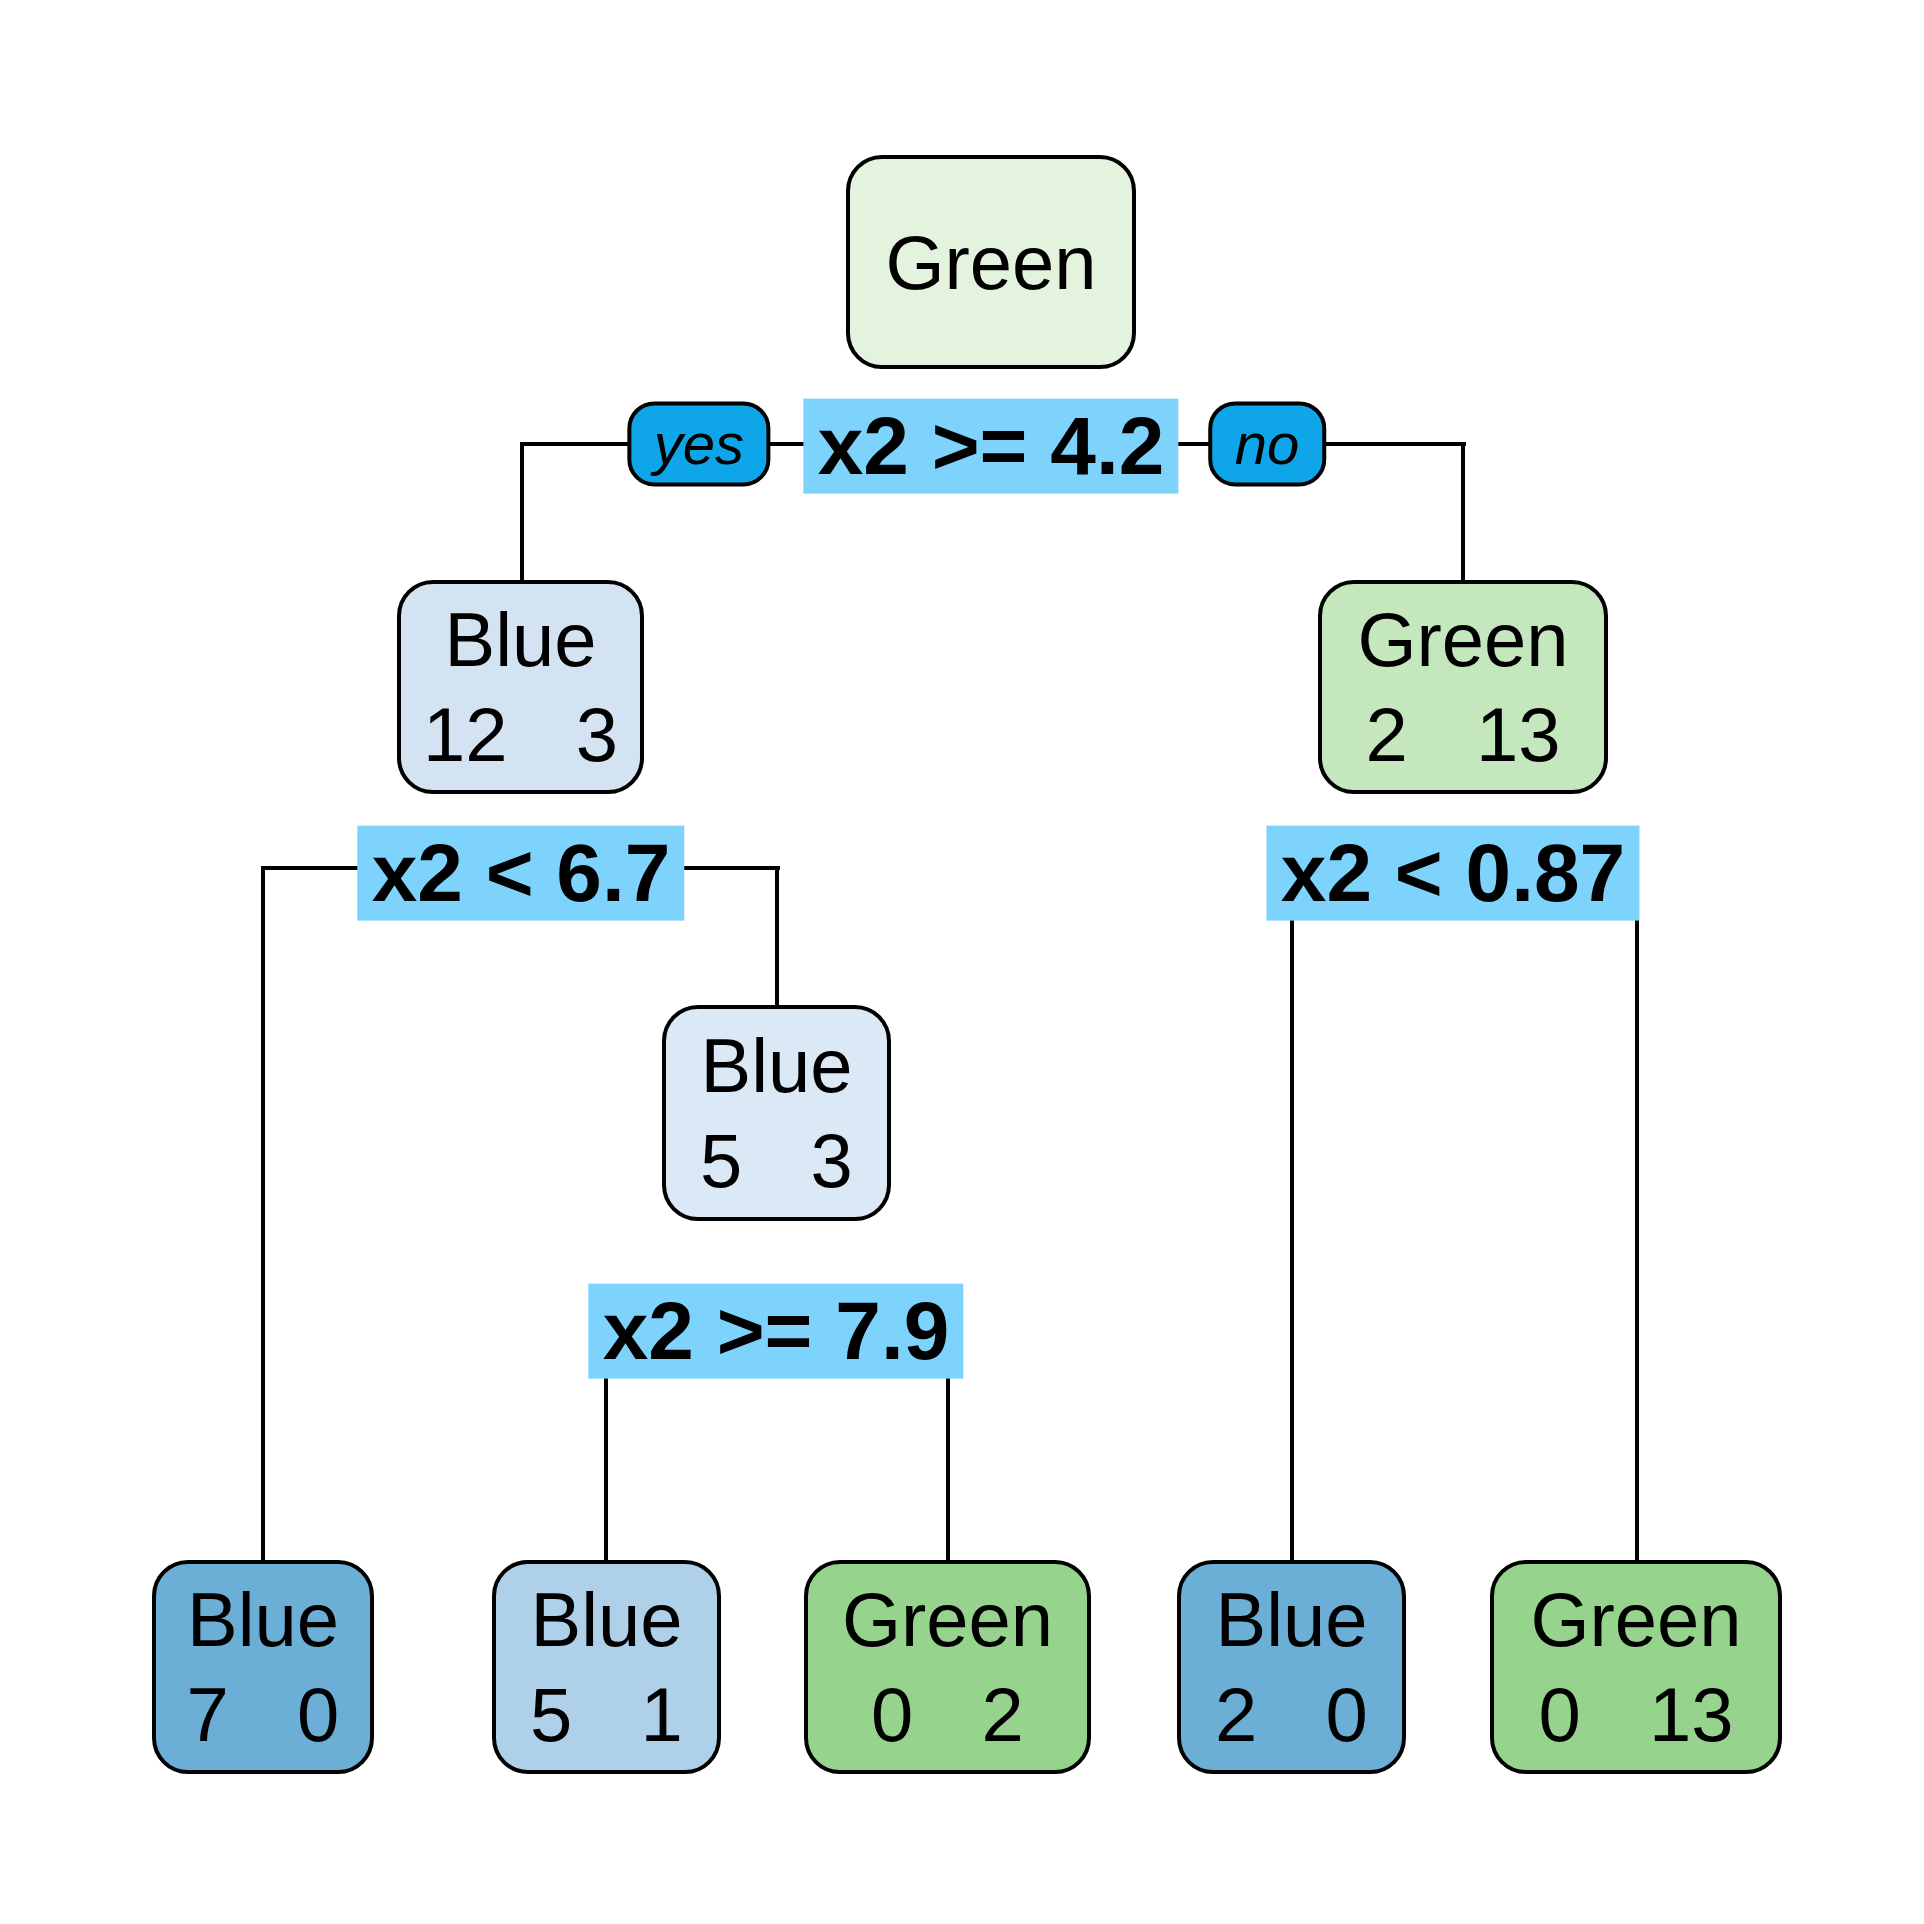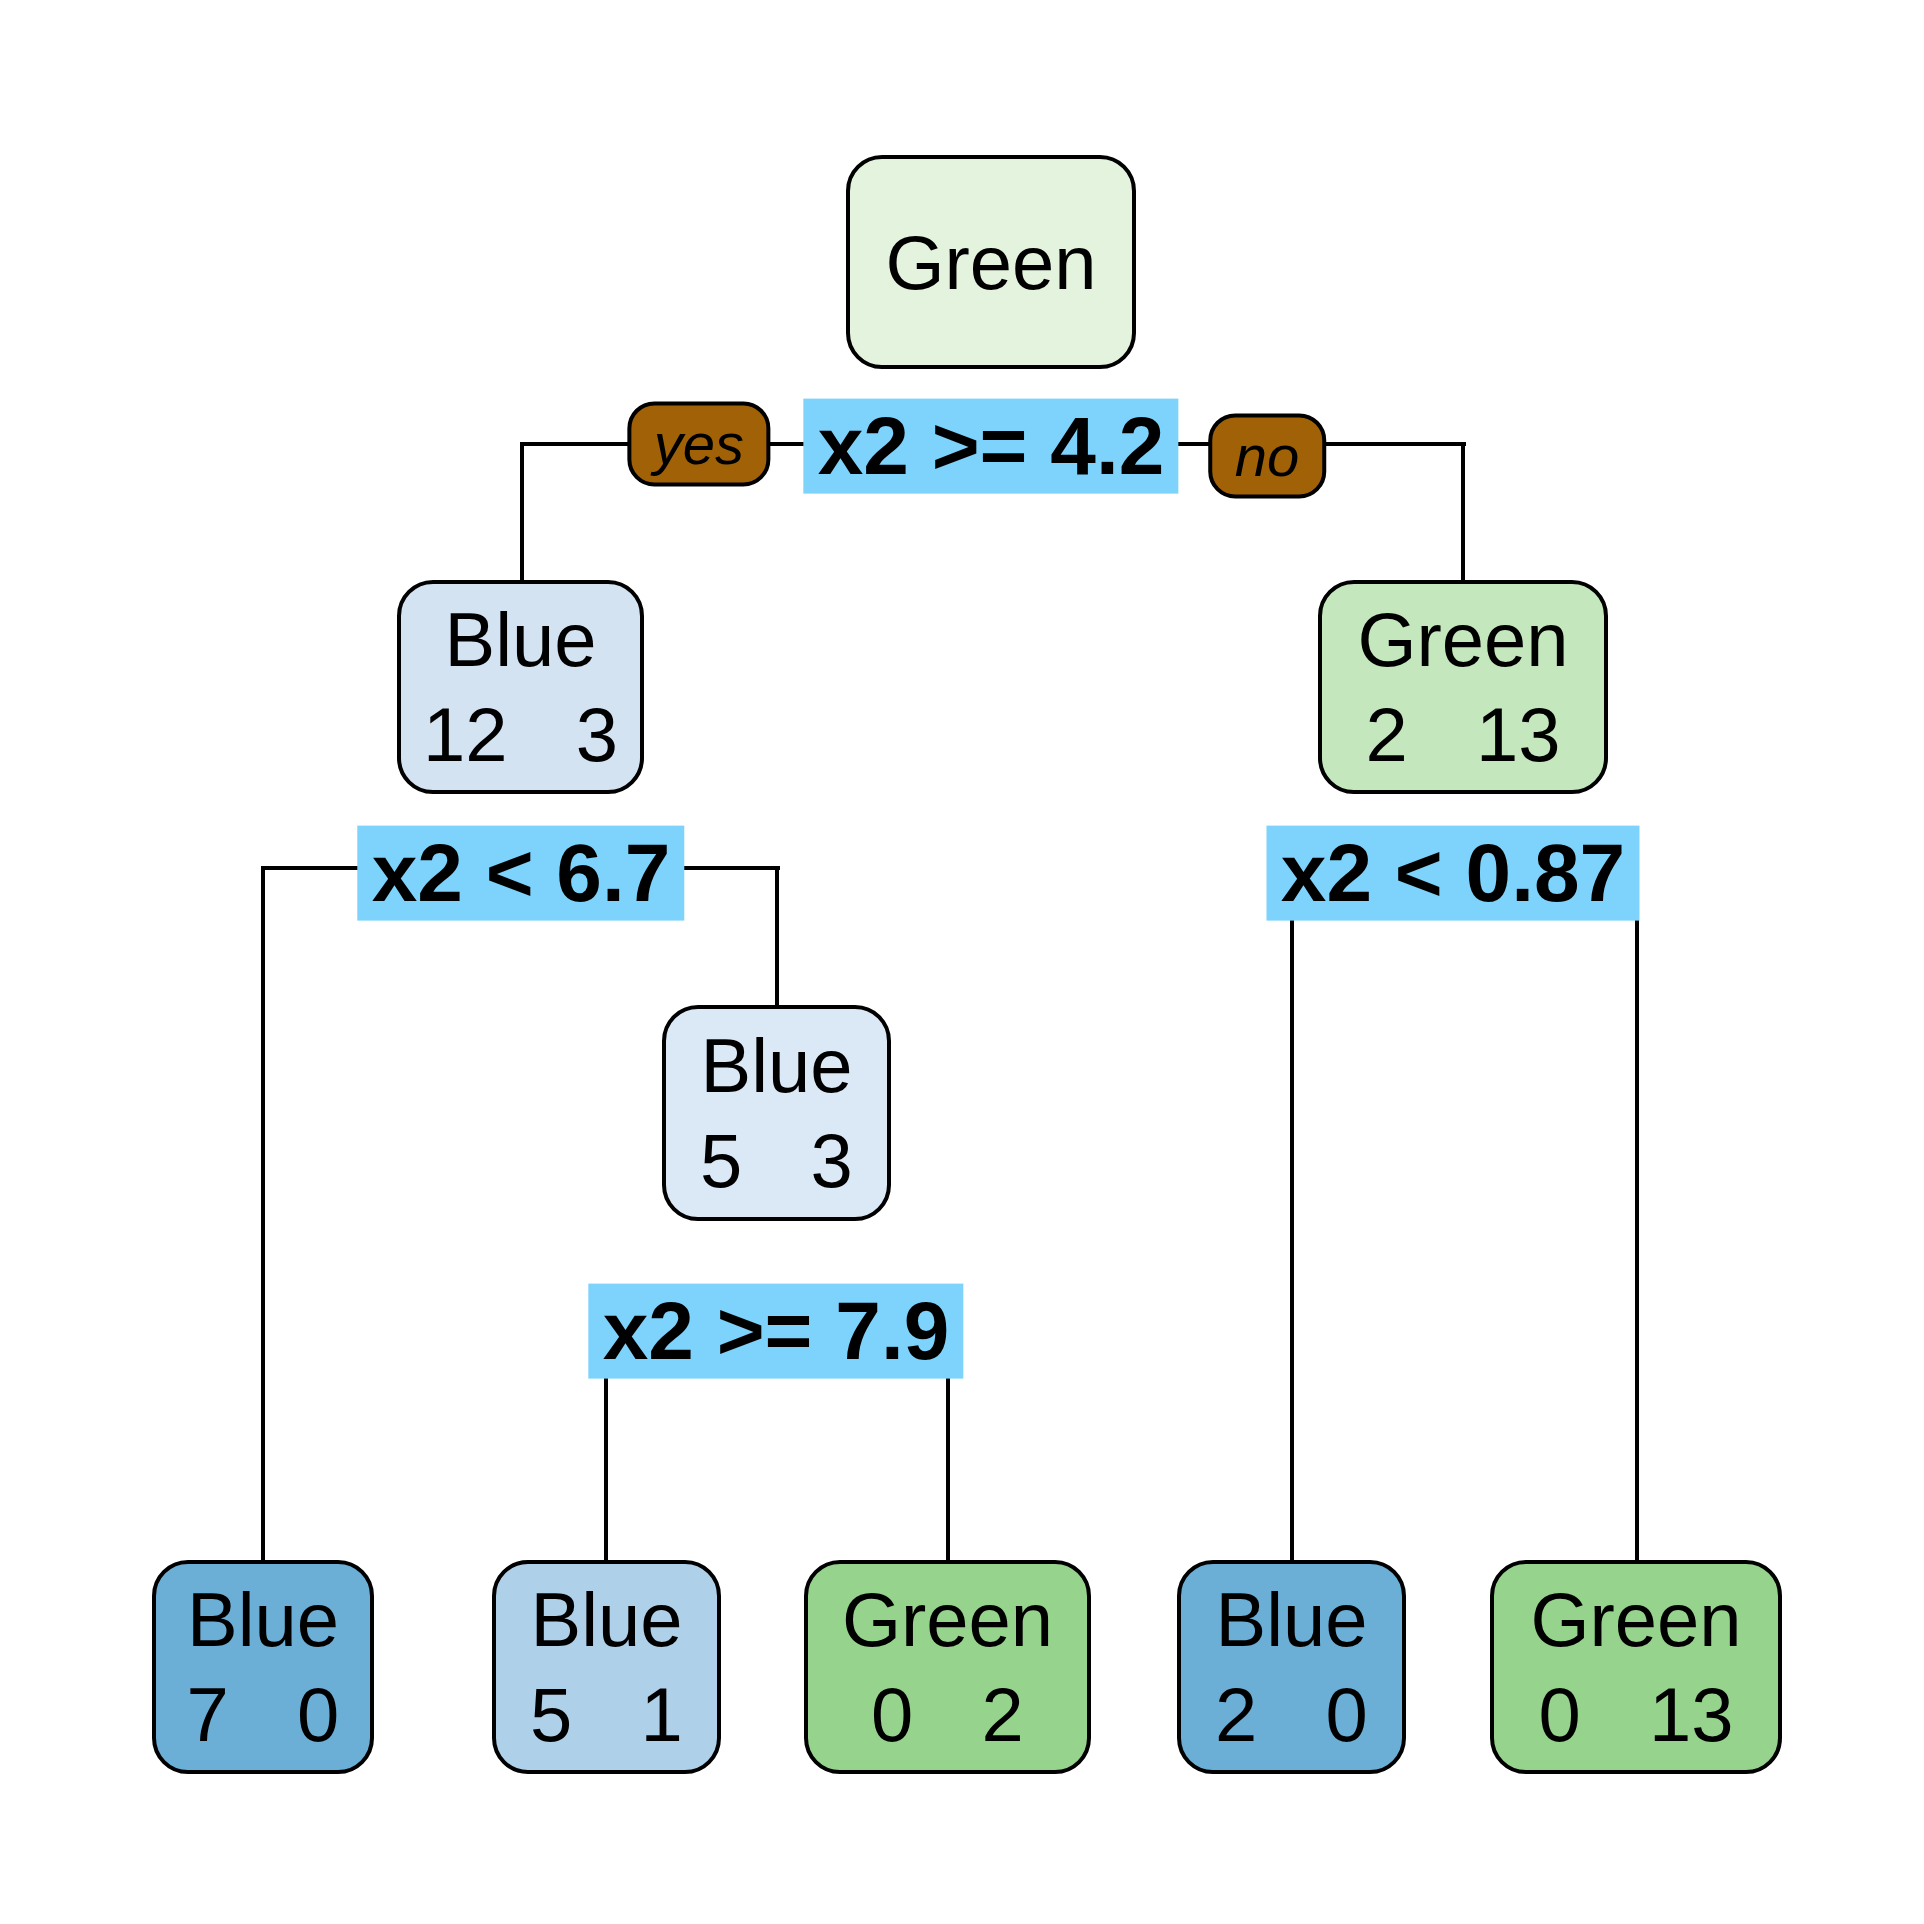--- a/index.html
+++ b/index.html
@@ -27,21 +27,21 @@
     font-weight: bold;
     line-height: 1.0;
     padding: 6.4px 14.4px;
     white-space: nowrap;
   }
 
   
   .edge-tag {
     position: absolute;
     transform: translate(-50%, -50%);
-    background: #a16207;
+    background: #0ea5e9;
     border: 4px solid #000;
     border-radius: 27px;
     font-size: 58px;
     font-style: italic;
     line-height: 1.0;
     padding: 9.6px 22.5px;
     white-space: nowrap;
   }
 
   
@@ -84,21 +84,21 @@
   #v-right-r{ left: 1635px; top: 914px; height: 648px; }
 
   
   #split-root  { left: 991px; top: 446px;  }
   #split-left  { left: 521px;  top: 873px; }
   #split-right { left: 1453px; top: 873px; }
   #split-mid   { left: 776px;  top: 1303px; margin-top: 28px; }
 
   
   #tag-yes { left: 699px;  top: 444px; }
-  #tag-no  { left: 1267px; top: 444px; margin-top: 12px; }
+  #tag-no  { left: 1267px; top: 444px; }
 </style>
 </head>
 <body>
 
 <div id="canvas">
 
   <div class="line hline" id="h-root"></div>
   <div class="line vline" id="v-root-l"></div>
   <div class="line vline" id="v-root-r"></div>
   <div class="line hline" id="h-left"></div>

